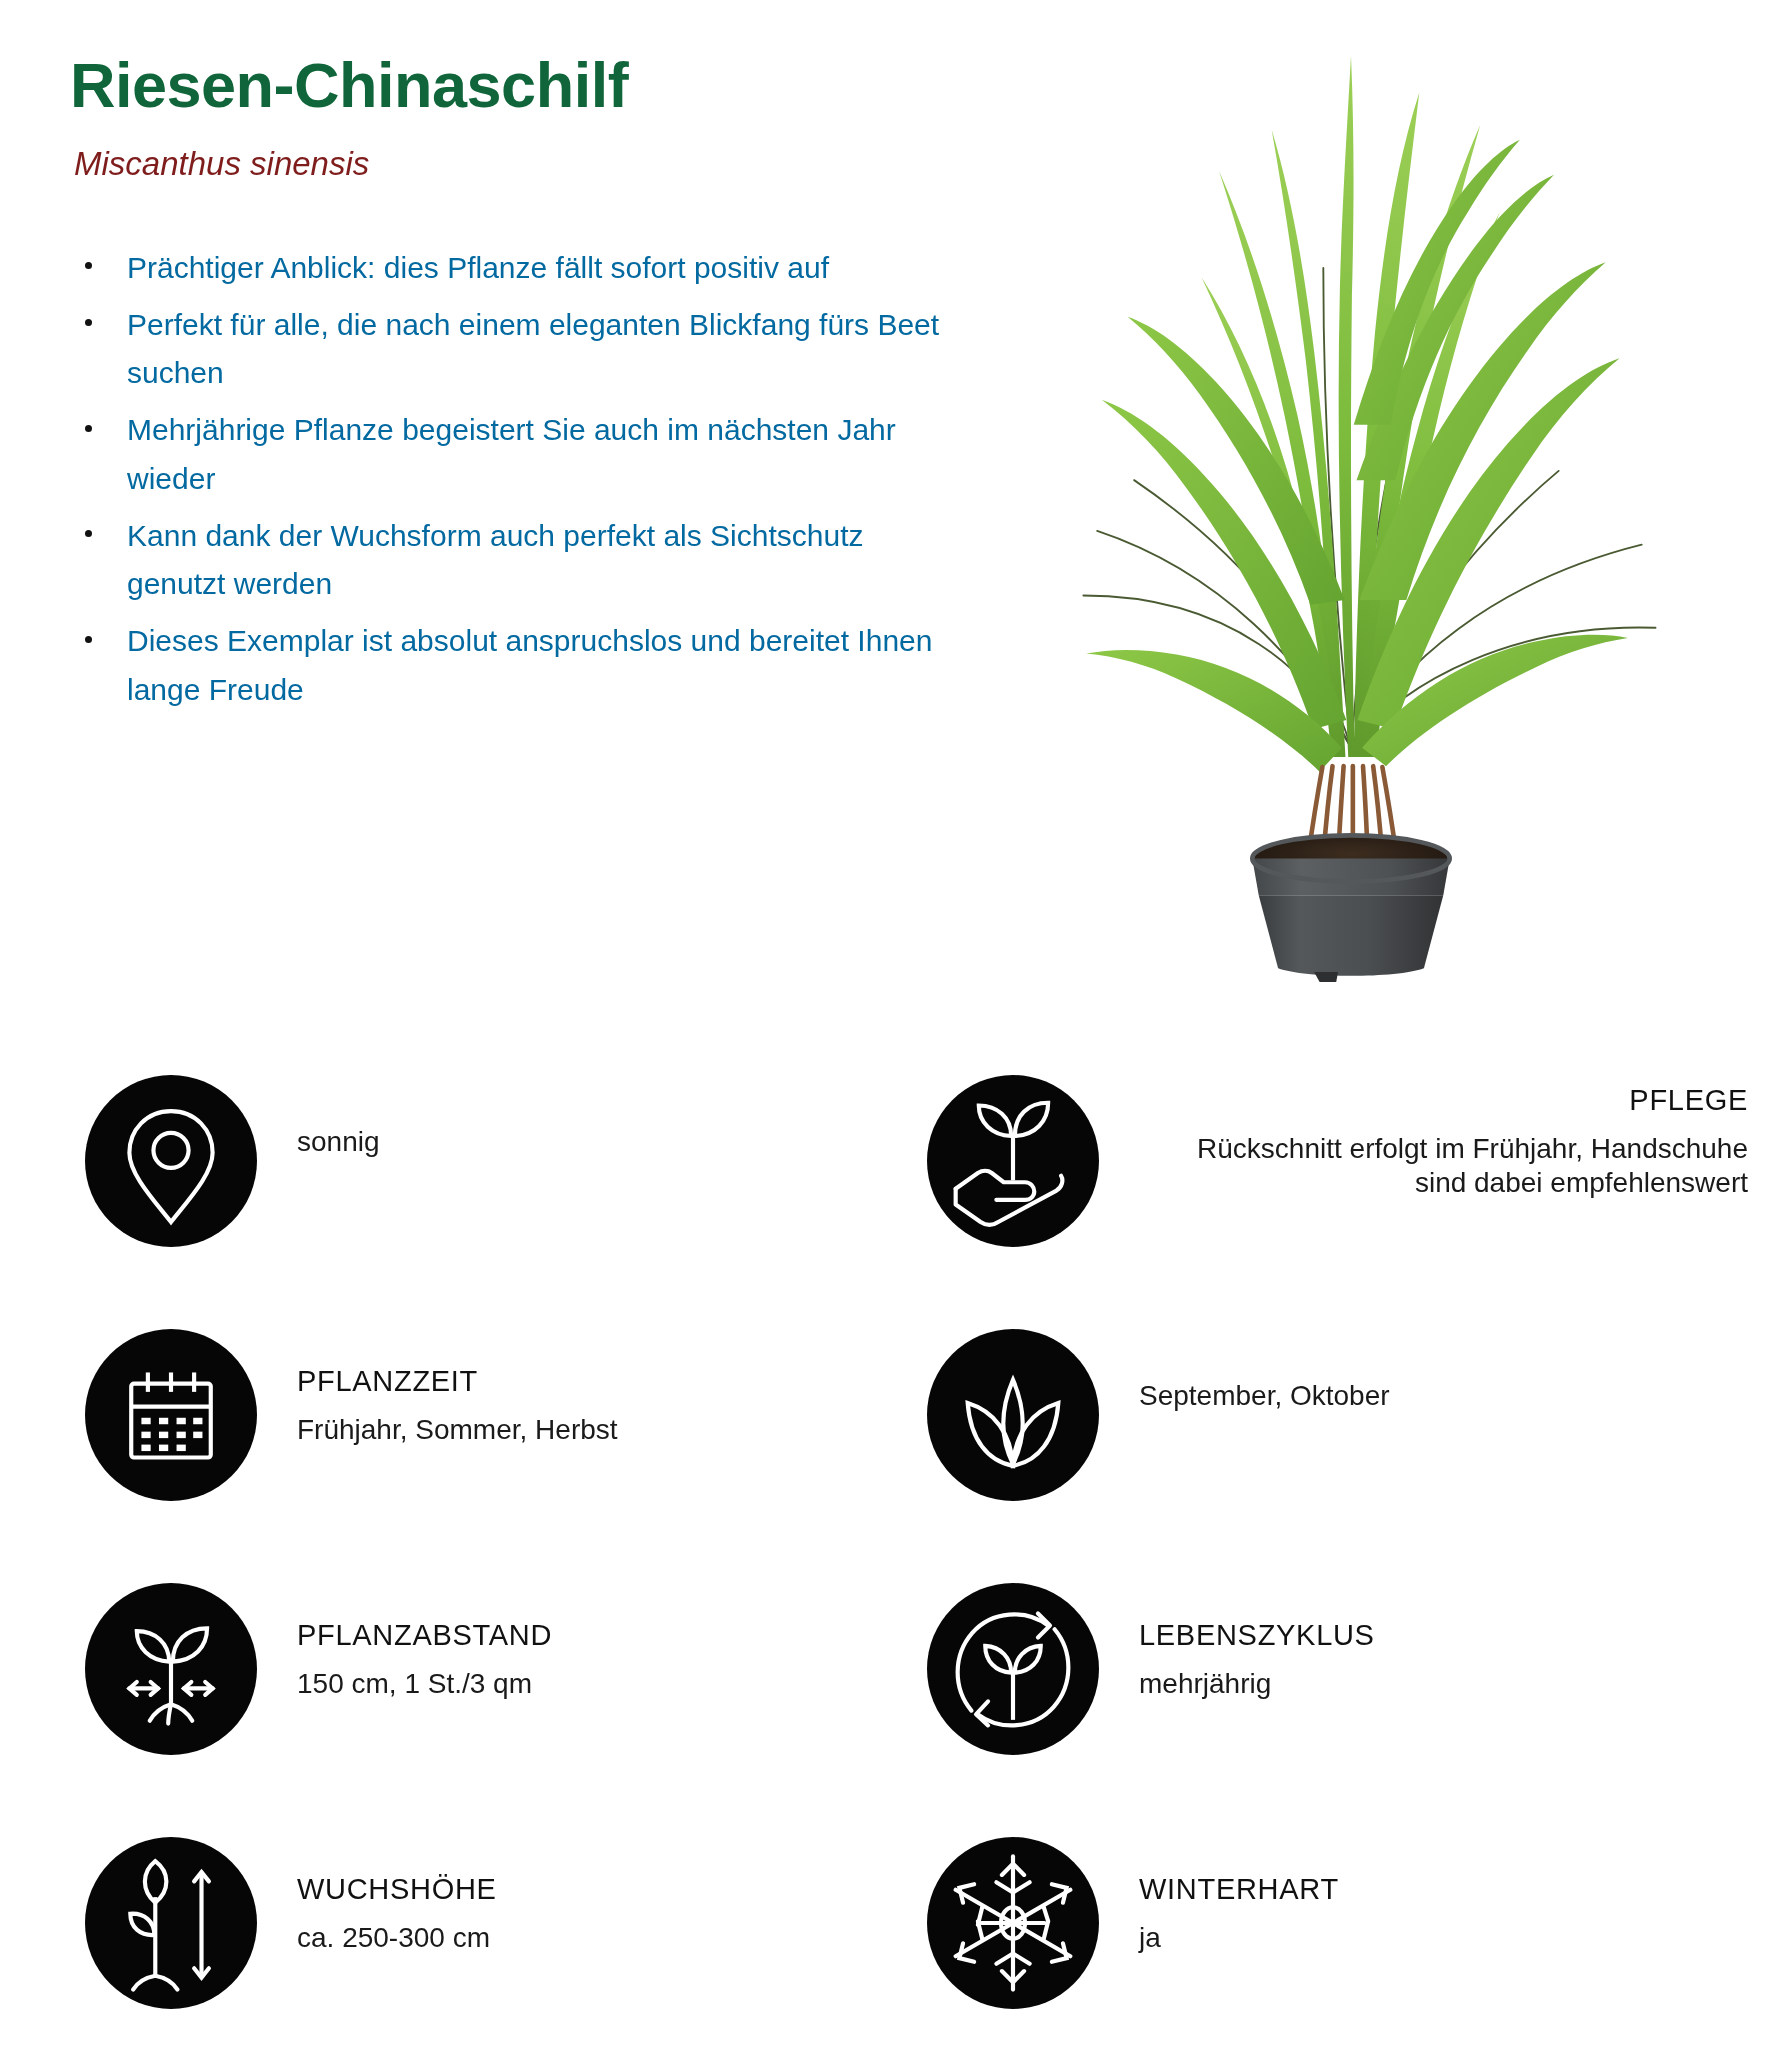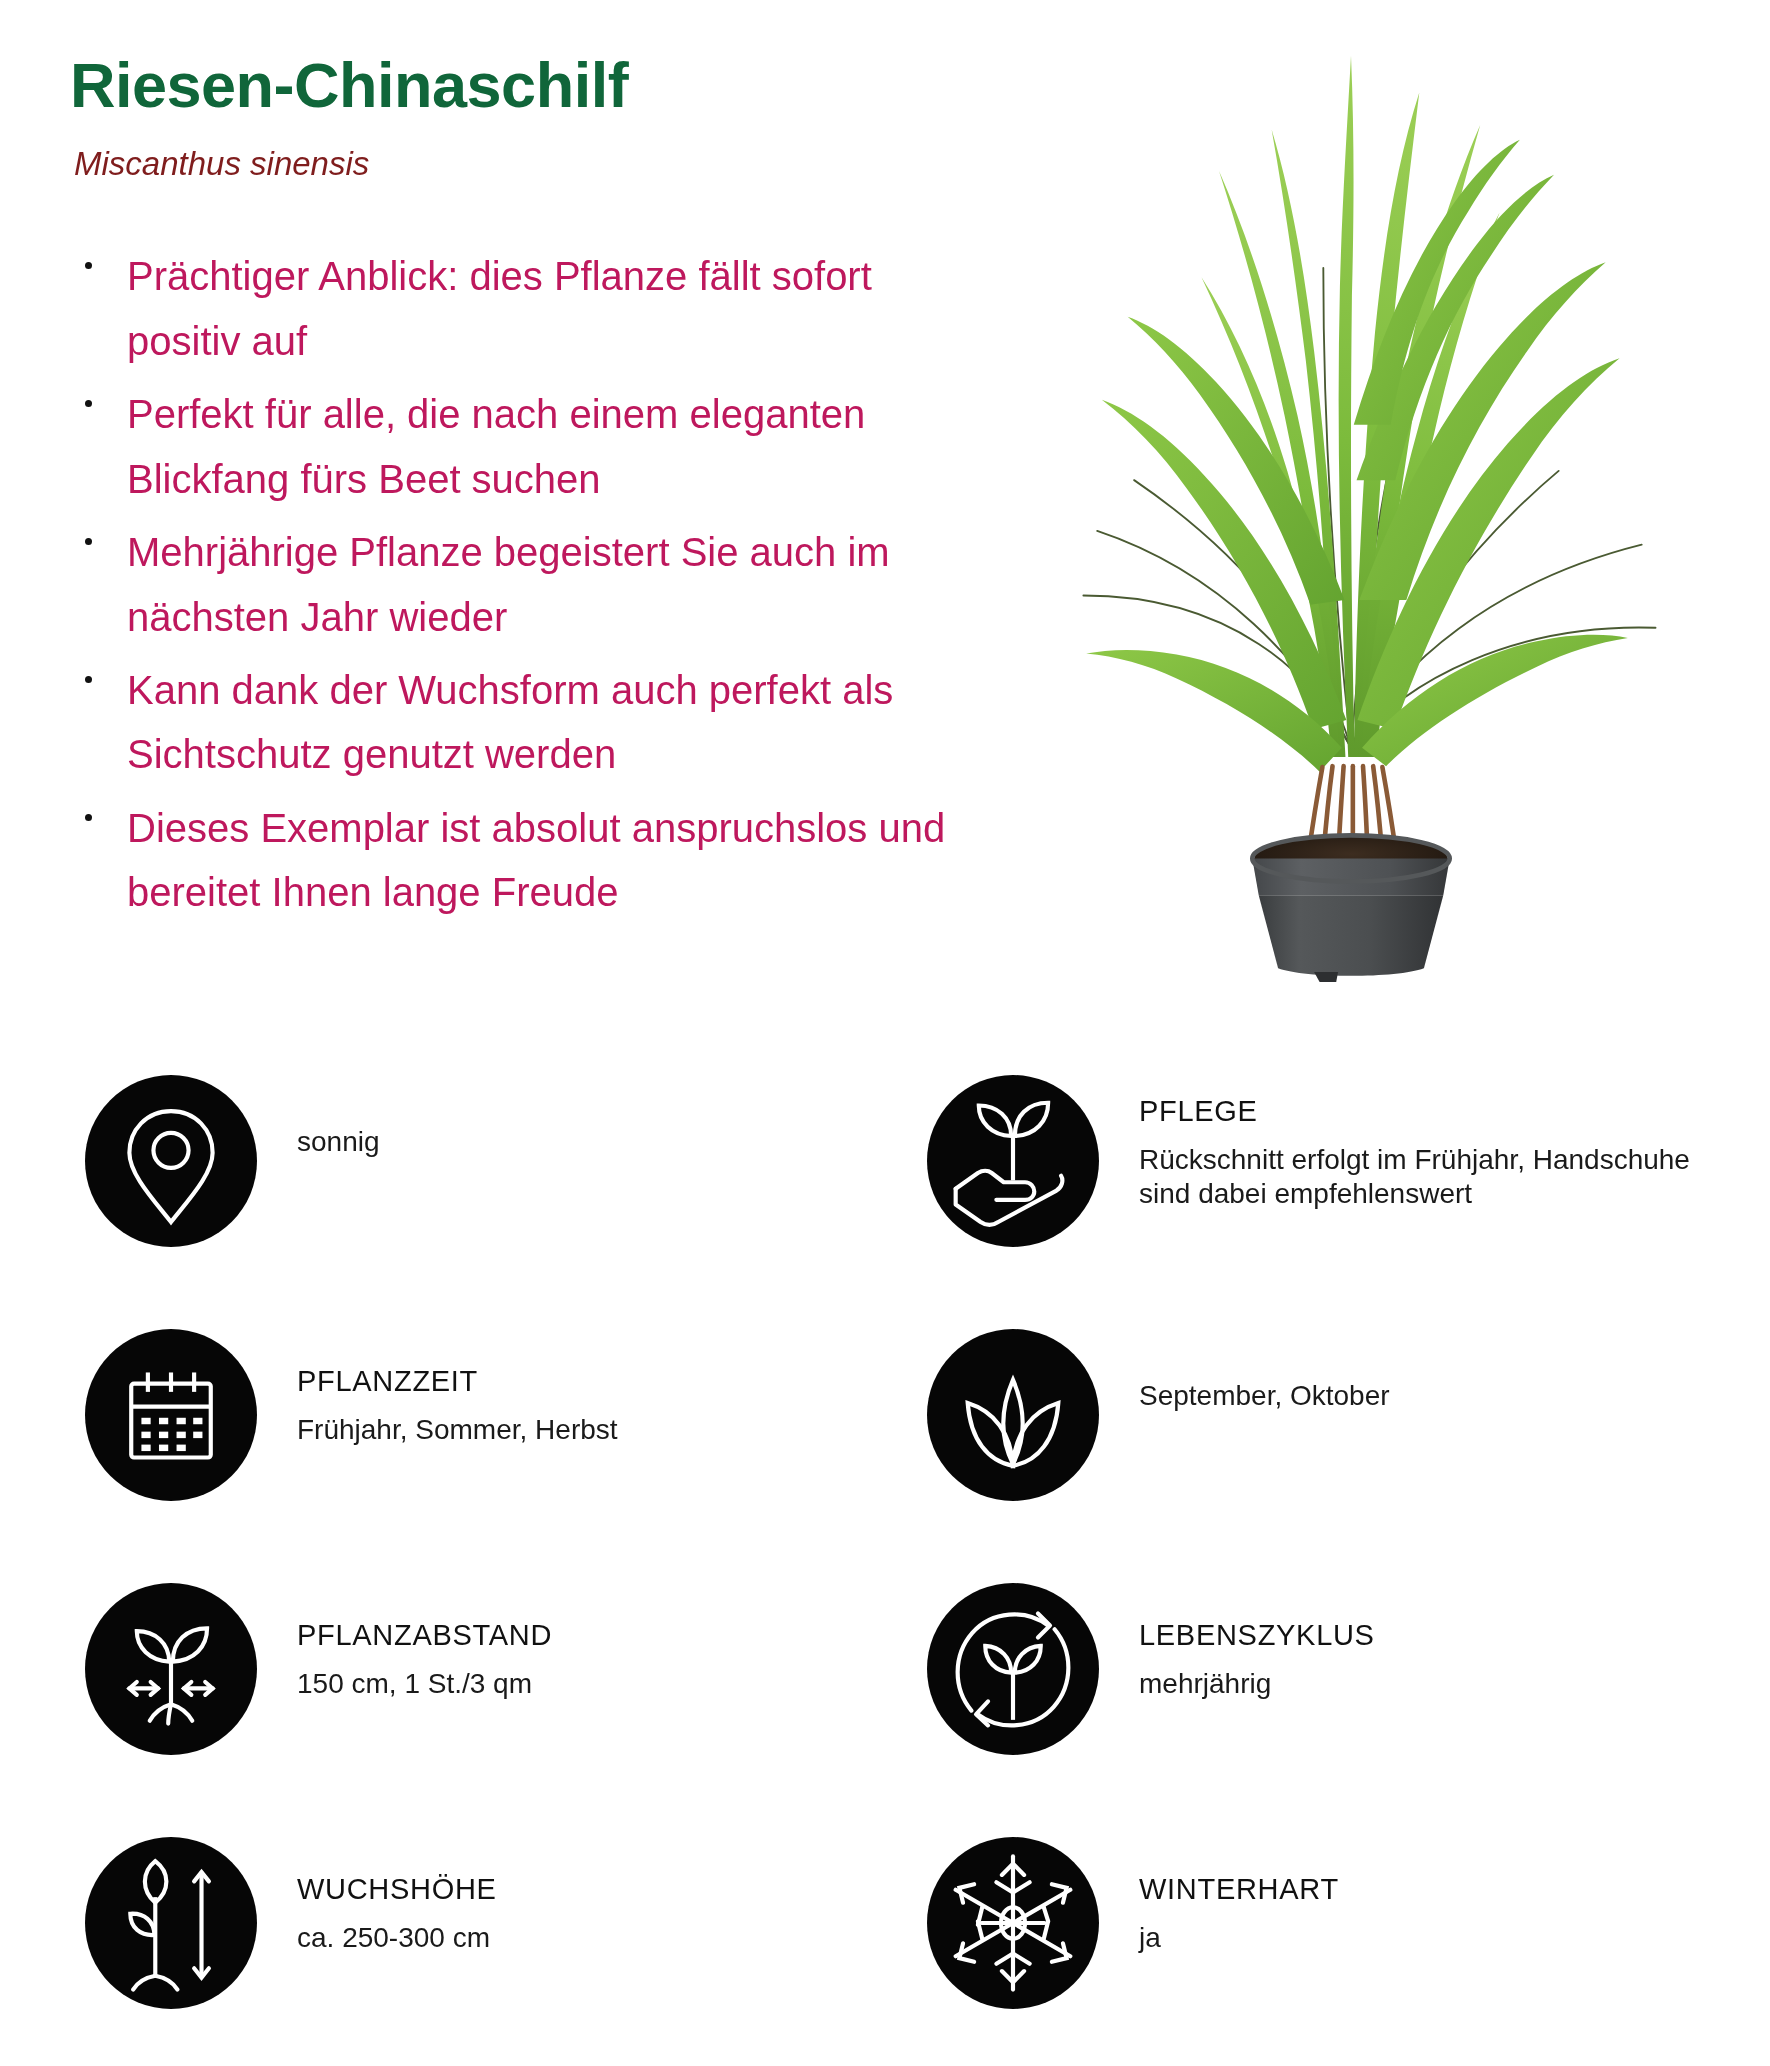--- a/index.html
+++ b/index.html
@@ -46,24 +46,24 @@
     left: 69px;
     top: 244px;
     width: 899px;
     list-style: none;
     margin: 0;
     padding: 0;
   }
   #benefit-list li {
     position: relative;
     padding-left: 58px;
-    font-size: 40px;
+    font-size: 30px;
     line-height: 1.62;
     font-weight: 400;
-    color: #be185d;
+    color: #0369a1;
     margin-bottom: 8.3px;
   }
   #benefit-list li .bullet-dot {
     position: absolute;
     left: 15.7px;
     top: 18.4px;
     width: 7px;
     height: 7px;
     border-radius: 50%;
     background: #111;
@@ -111,21 +111,21 @@
     left: 0; top: 0;
     width: 172px;
     height: 172px;
   }
   .info-text {
     position: absolute;
     left: 212px;
     top: 35px;
     width: 609px;
   }
-  .info-text.tall { top: 19px; }
+  .info-text.tall { top: 8px; text-align: right; }
   .info-label {
     font-size: 29px;
     font-weight: 400;
     letter-spacing: 0.7px;
     color: #111;
     line-height: 1.18;
     white-space: nowrap;
   }
   .info-value {
     font-size: 28px;

